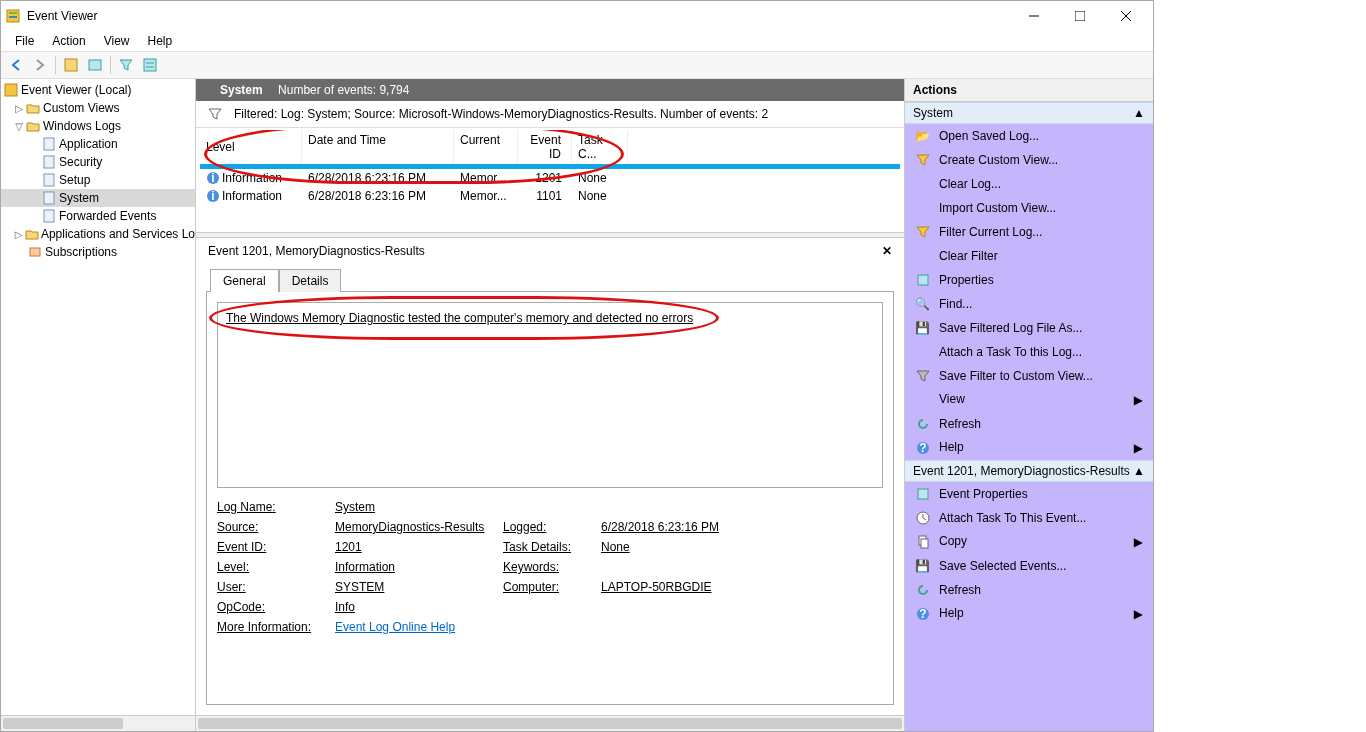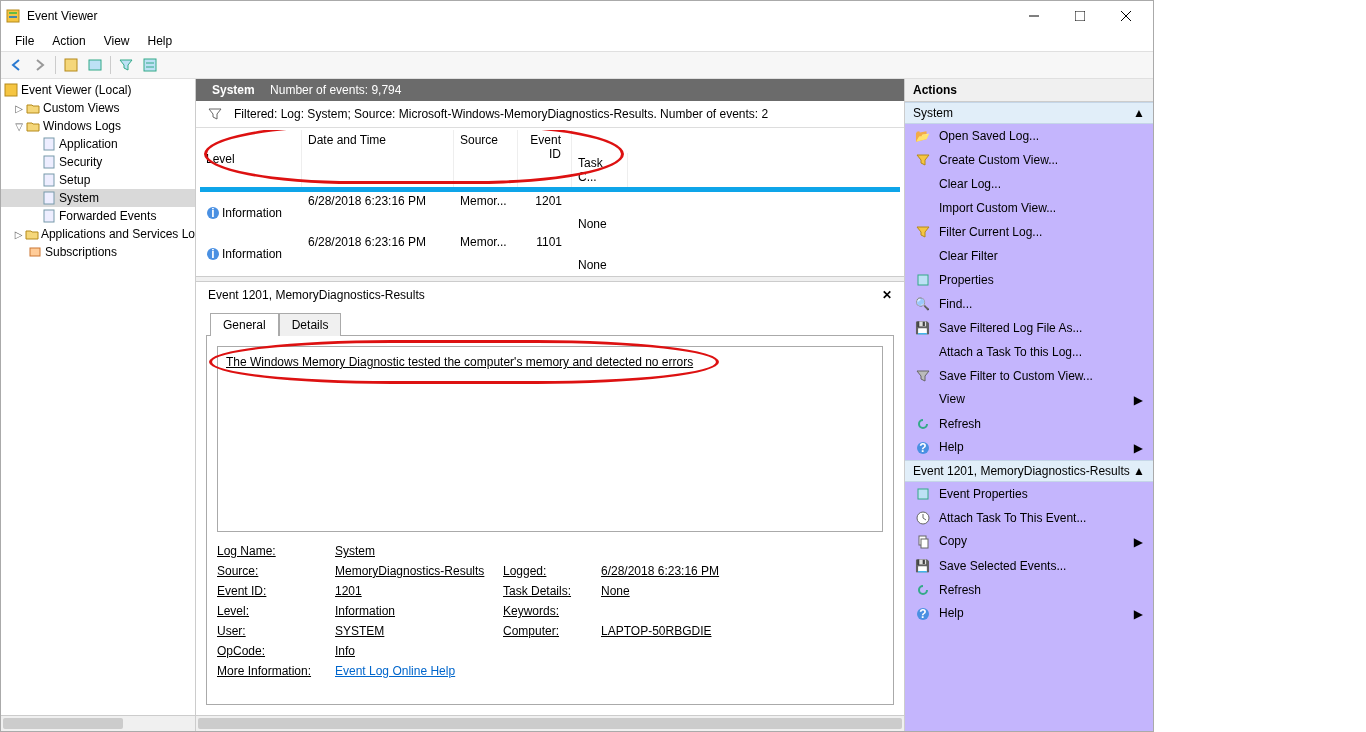--- a/index.html
+++ b/index.html
@@ -15,33 +15,33 @@
 .toolbar { height: 28px; display: flex; align-items: center; padding: 0 4px; gap: 2px; border-top: 1px solid #e0e0e0; border-bottom: 1px solid #e0e0e0; background: #f7f7f7; }
 .toolbar .tb-btn { width: 22px; height: 22px; display: flex; align-items: center; justify-content: center; }
 .toolbar .tb-sep { width: 1px; height: 18px; background: #ccc; margin: 0 2px; }
 .main { flex: 1; display: flex; overflow: hidden; }
 .tree-pane { width: 195px; border-right: 1px solid #ccc; padding: 2px 0; overflow: auto; background: #fff; position: relative; }
 .tree-node { display: flex; align-items: center; height: 18px; padding-left: 4px; white-space: nowrap; }
 .tree-icon { width: 16px; height: 16px; margin-right: 2px; display: inline-flex; align-items: center; justify-content: center; font-size: 10px; }
 .tree-node.selected { background: #d9d9d9; }
 .tree-expand { width: 12px; display: inline-block; color: #666; font-size: 10px; text-align: center; }
 .center-pane { flex: 1; display: flex; flex-direction: column; border-right: 1px solid #ccc; overflow: hidden; }
-.center-header { background: #6b6b6b; color: #fff; padding: 4px 16px; font-size: 12px; }
+.center-header { background: #6b6b6b; color: #fff; padding: 4px 24px; font-size: 12px; }
 .center-header .title { font-weight: 600; margin-right: 12px; }
 .filter-bar { padding: 6px 8px 6px 12px; border-bottom: 1px solid #ddd; display: flex; align-items: center; gap: 12px; }
 .event-list { margin: 2px 4px; overflow: auto; position: relative; }
 .event-head { display: flex; border-bottom: 5px solid #0ea5e9; font-size: 12px; }
 .event-head > div { padding: 3px 6px; border-right: 1px solid #eee; }
 .event-row { display: flex; font-size: 12px; }
 .event-row > div { padding: 2px 6px; }
 .col-level { width: 102px; display: flex; align-items: center; gap: 2px; }
 .col-date { width: 152px; }
 .col-source { width: 64px; }
 .col-id { width: 54px; text-align: right; padding-right: 10px !important; }
-.col-task { width: 56px; margin-top: 23px; }
+.col-task { width: 56px; }
 .split-bar { height: 6px; background: #f0f0f0; border-top: 1px solid #ccc; border-bottom: 1px solid #ccc; }
 .detail-pane { flex: 1; display: flex; flex-direction: column; padding: 0 4px 4px 4px; overflow: hidden; }
 .detail-title { padding: 6px 8px; display: flex; justify-content: space-between; }
 .tabs { display: flex; margin: 4px 6px 0 10px; }
 .tab { padding: 4px 12px; border: 1px solid #aaa; border-bottom: none; background: #f0f0f0; position: relative; top: 1px; }
 .tab.active { background: #fff; z-index: 2; }
 .tab-body { border: 1px solid #aaa; margin: 0 6px 6px 6px; flex: 1; padding: 10px; display: flex; flex-direction: column; overflow: auto; text-decoration: underline; }
 .msg-box { border: 1px solid #aaa; padding: 8px; height: 186px; margin-bottom: 12px; }
 .detail-grid { display: grid; grid-template-columns: 110px 160px 90px 200px; row-gap: 6px; column-gap: 8px; font-size: 12px; }
 .detail-grid .label { color: #000; }
@@ -236,21 +236,21 @@
             <svg width="14" height="14">
               <path d="M1 2h12l-4 5v5l-4-2V7z" fill="none" stroke="#666"></path>
             </svg>
           </span>
         <span>Filtered: Log: System; Source: Microsoft-Windows-MemoryDiagnostics-Results. Number of events: 2</span>
       </div>
       <div class="event-list" style="min-height:100px">
         <div class="event-head">
           <div class="col-level">Level</div>
           <div class="col-date">Date and Time</div>
-          <div class="col-source">Source</div>
+          <div class="col-source">Current</div>
           <div class="col-id">Event ID</div>
           <div class="col-task">Task C...</div>
         </div>
         <div class="event-row">
           <div class="col-level">
               <span>
                 <svg width="14" height="14">
                   <circle cx="7" cy="7" r="6" fill="#4a90e2"></circle>
                   <text x="7" y="11" text-anchor="middle" fill="#fff" font-size="10" font-weight="bold">i</text>
                 </svg>

